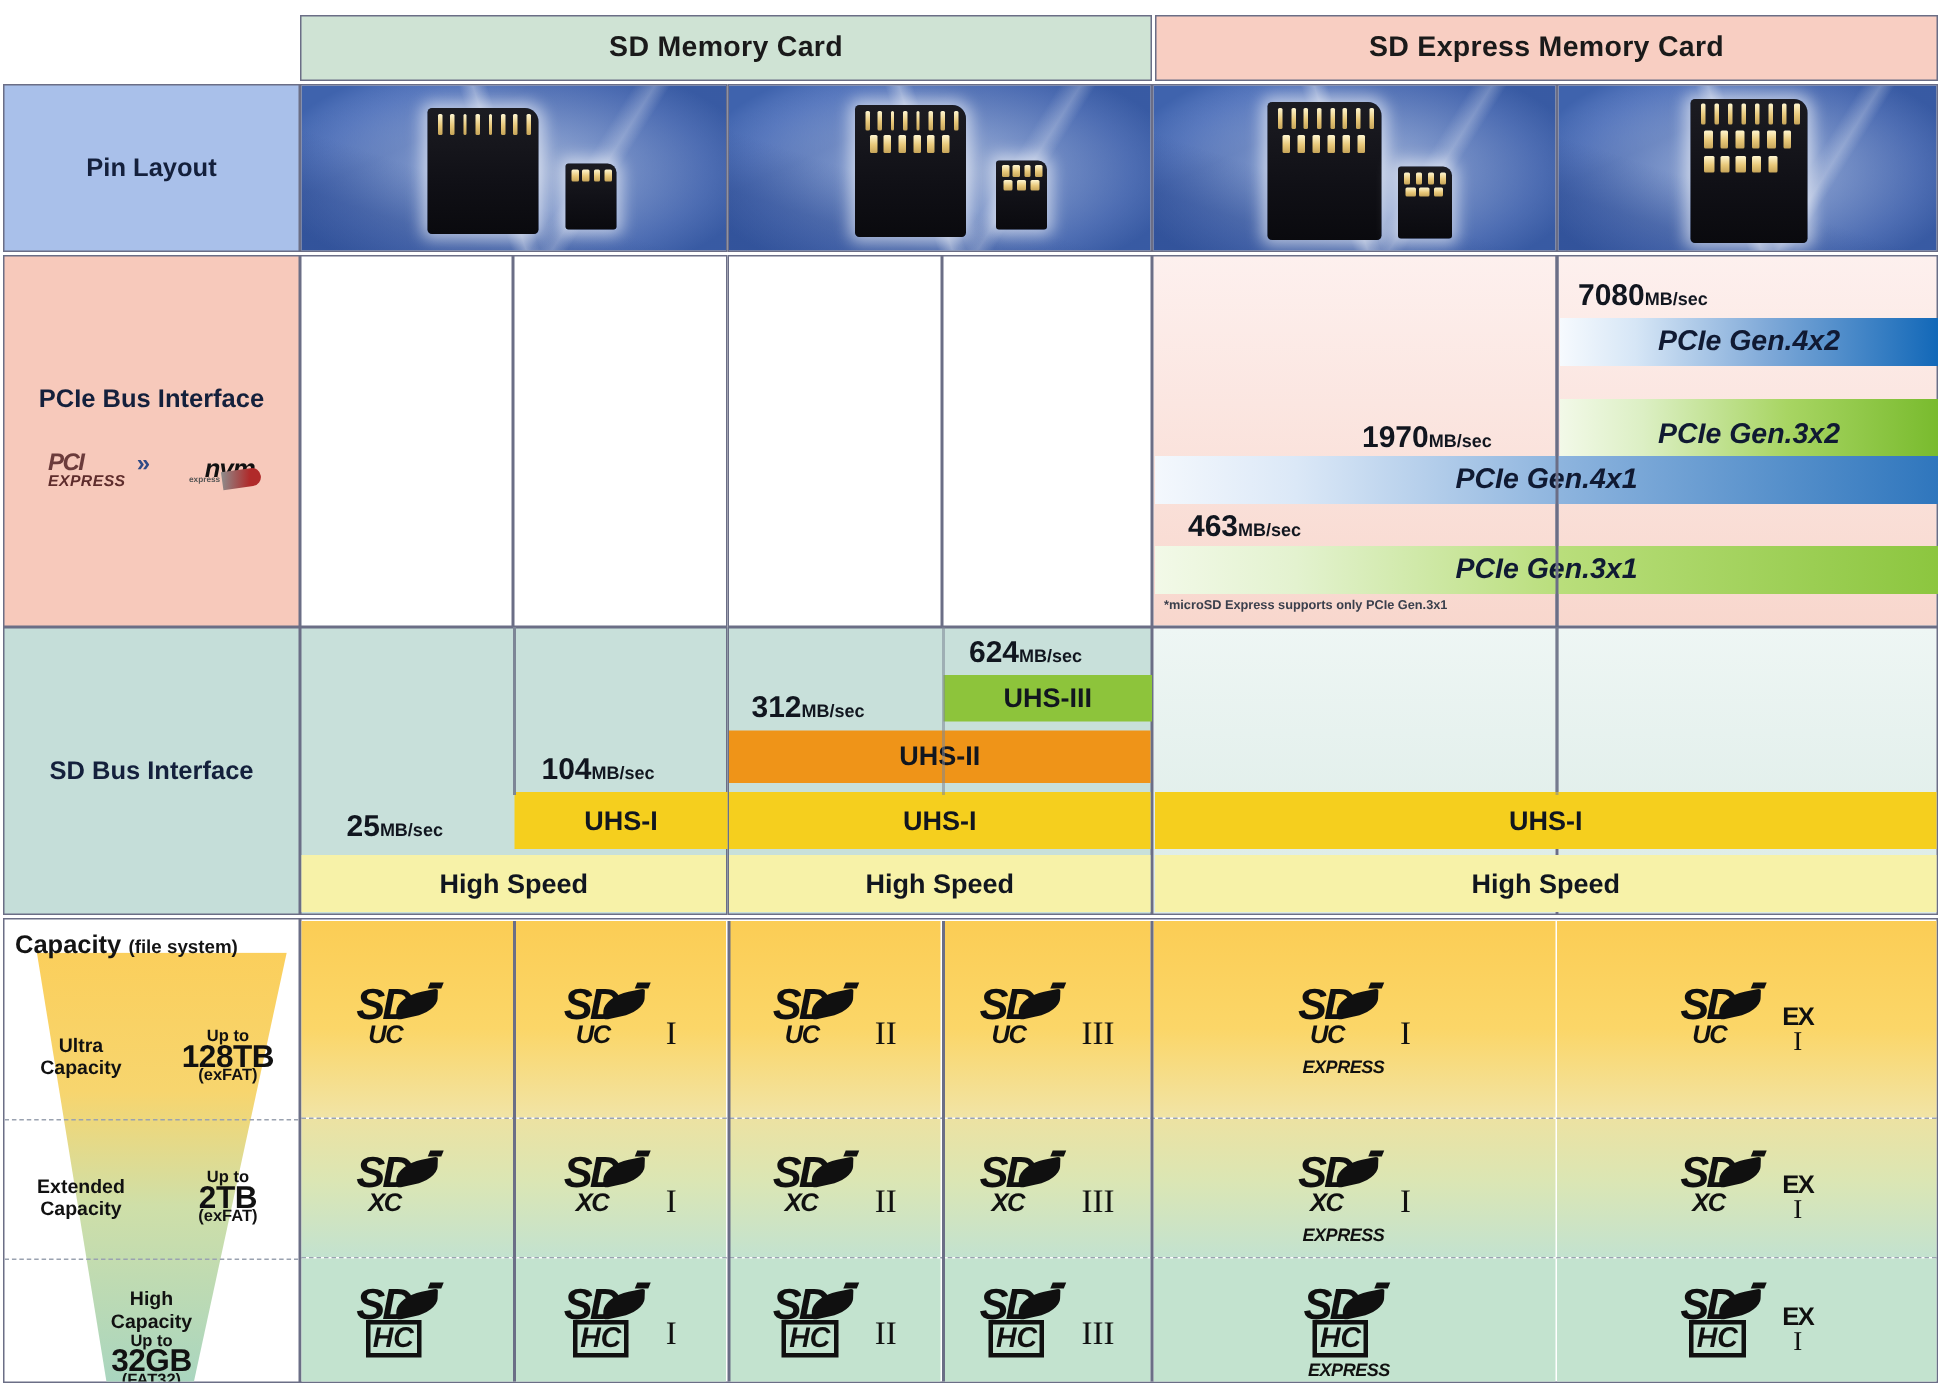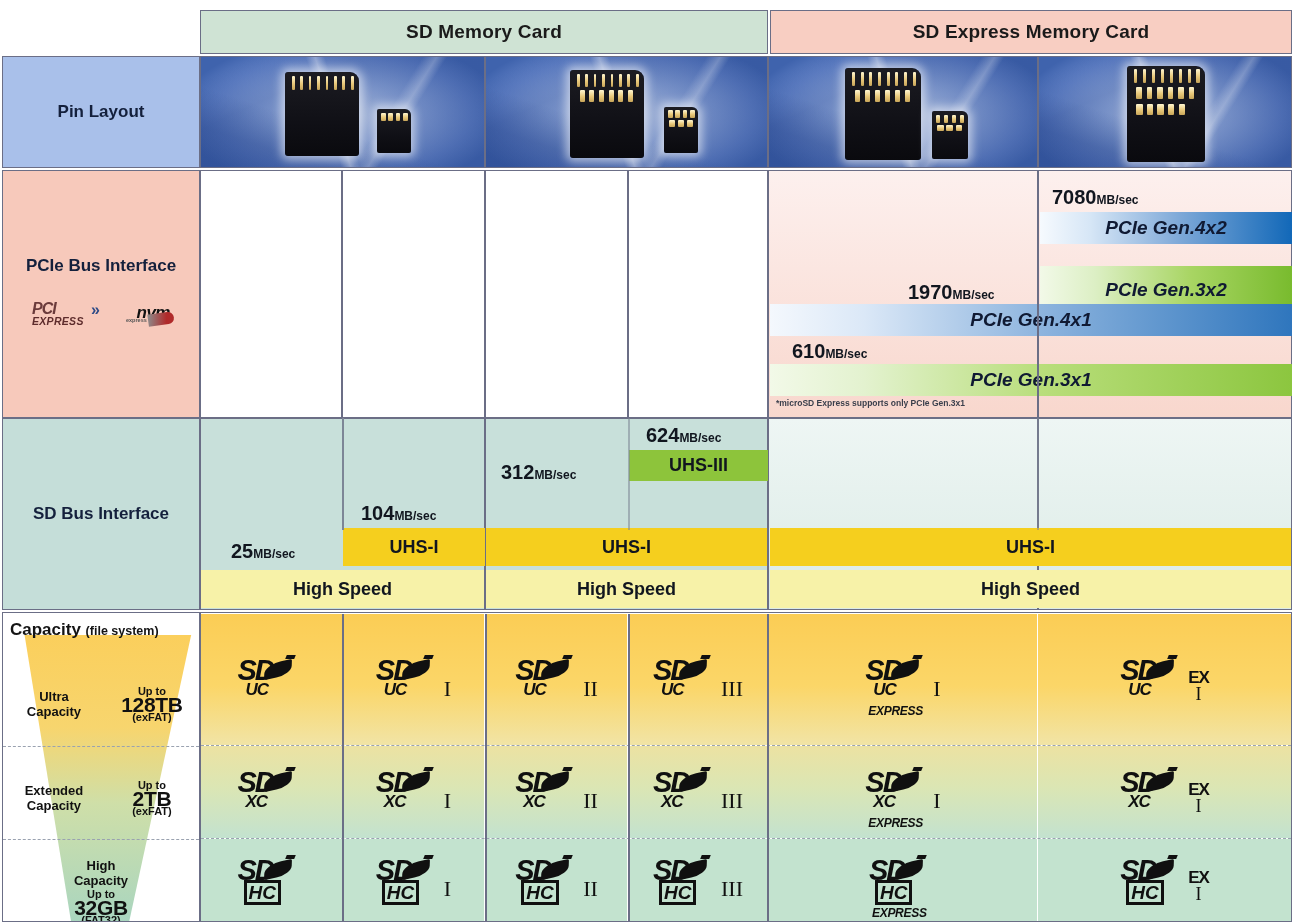--- a/index.html
+++ b/index.html
@@ -415,21 +415,21 @@
   </div>
 
   <div class="speedtag" style="left:908px; top:281px;">
     <span class="num">1970</span><span class="unit">MB/sec</span>
   </div>
   <div class="bar b-g4x1" style="left:770px; top:304px; width:522px; height:32px;">
     <div class="bar-text">PCIe Gen.4x1</div>
   </div>
 
   <div class="speedtag" style="left:792px; top:340px;">
-    <span class="num">610</span><span class="unit">MB/sec</span>
+    <span class="num">463</span><span class="unit">MB/sec</span>
   </div>
   <div class="bar b-g3x1" style="left:770px; top:364px; width:522px; height:32px;">
     <div class="bar-text">PCIe Gen.3x1</div>
   </div>
 
   <div class="footnote" style="left:776px; top:398px;">*microSD Express supports only PCIe Gen.3x1</div>
 
   <div class="vline" style="left:1037px; top:170px; height:248px;"></div>
 
   <div class="cell bordered lbl-sdbus" style="left:2px; top:418px; width:198px; height:192px;">
@@ -443,20 +443,23 @@
 
   <div class="speedtag" style="left:646px; top:424px;">
     <span class="num">624</span><span class="unit">MB/sec</span>
   </div>
   <div class="bar b-uhs3" style="left:629px; top:450px; width:139px; height:31px;">
     <div class="bar-text sd">UHS-III</div>
   </div>
 
   <div class="speedtag" style="left:501px; top:461px;">
     <span class="num">312</span><span class="unit">MB/sec</span>
+  </div>
+  <div class="bar b-uhs2" style="left:486px; top:487px; width:281px; height:35px;">
+    <div class="bar-text sd">UHS-II</div>
   </div>
 
   <div class="speedtag" style="left:361px; top:502px;">
     <span class="num">104</span><span class="unit">MB/sec</span>
   </div>
   <div class="bar b-uhs1" style="left:343px; top:528px; width:142px; height:38px;">
     <div class="bar-text sd">UHS-I</div>
   </div>
 
   <div class="bar b-uhs1" style="left:486px; top:528px; width:281px; height:38px;">

